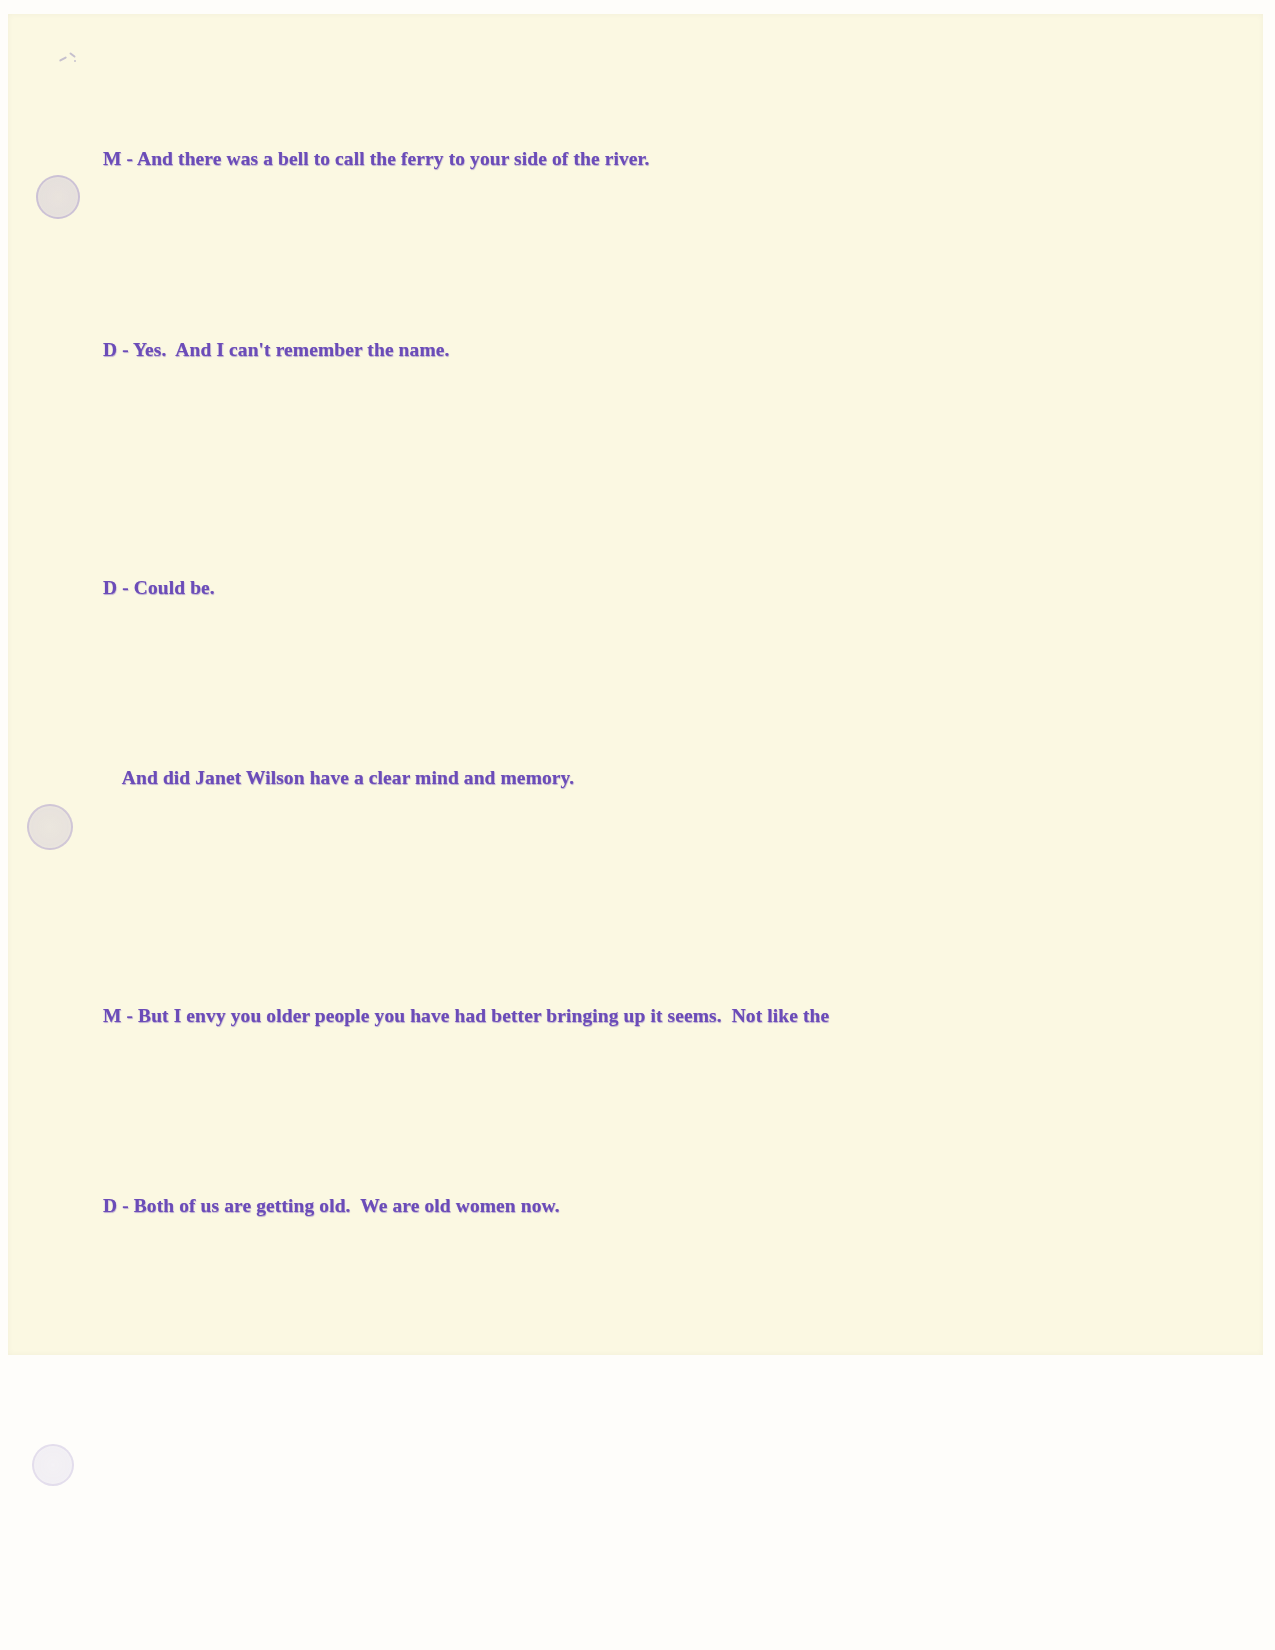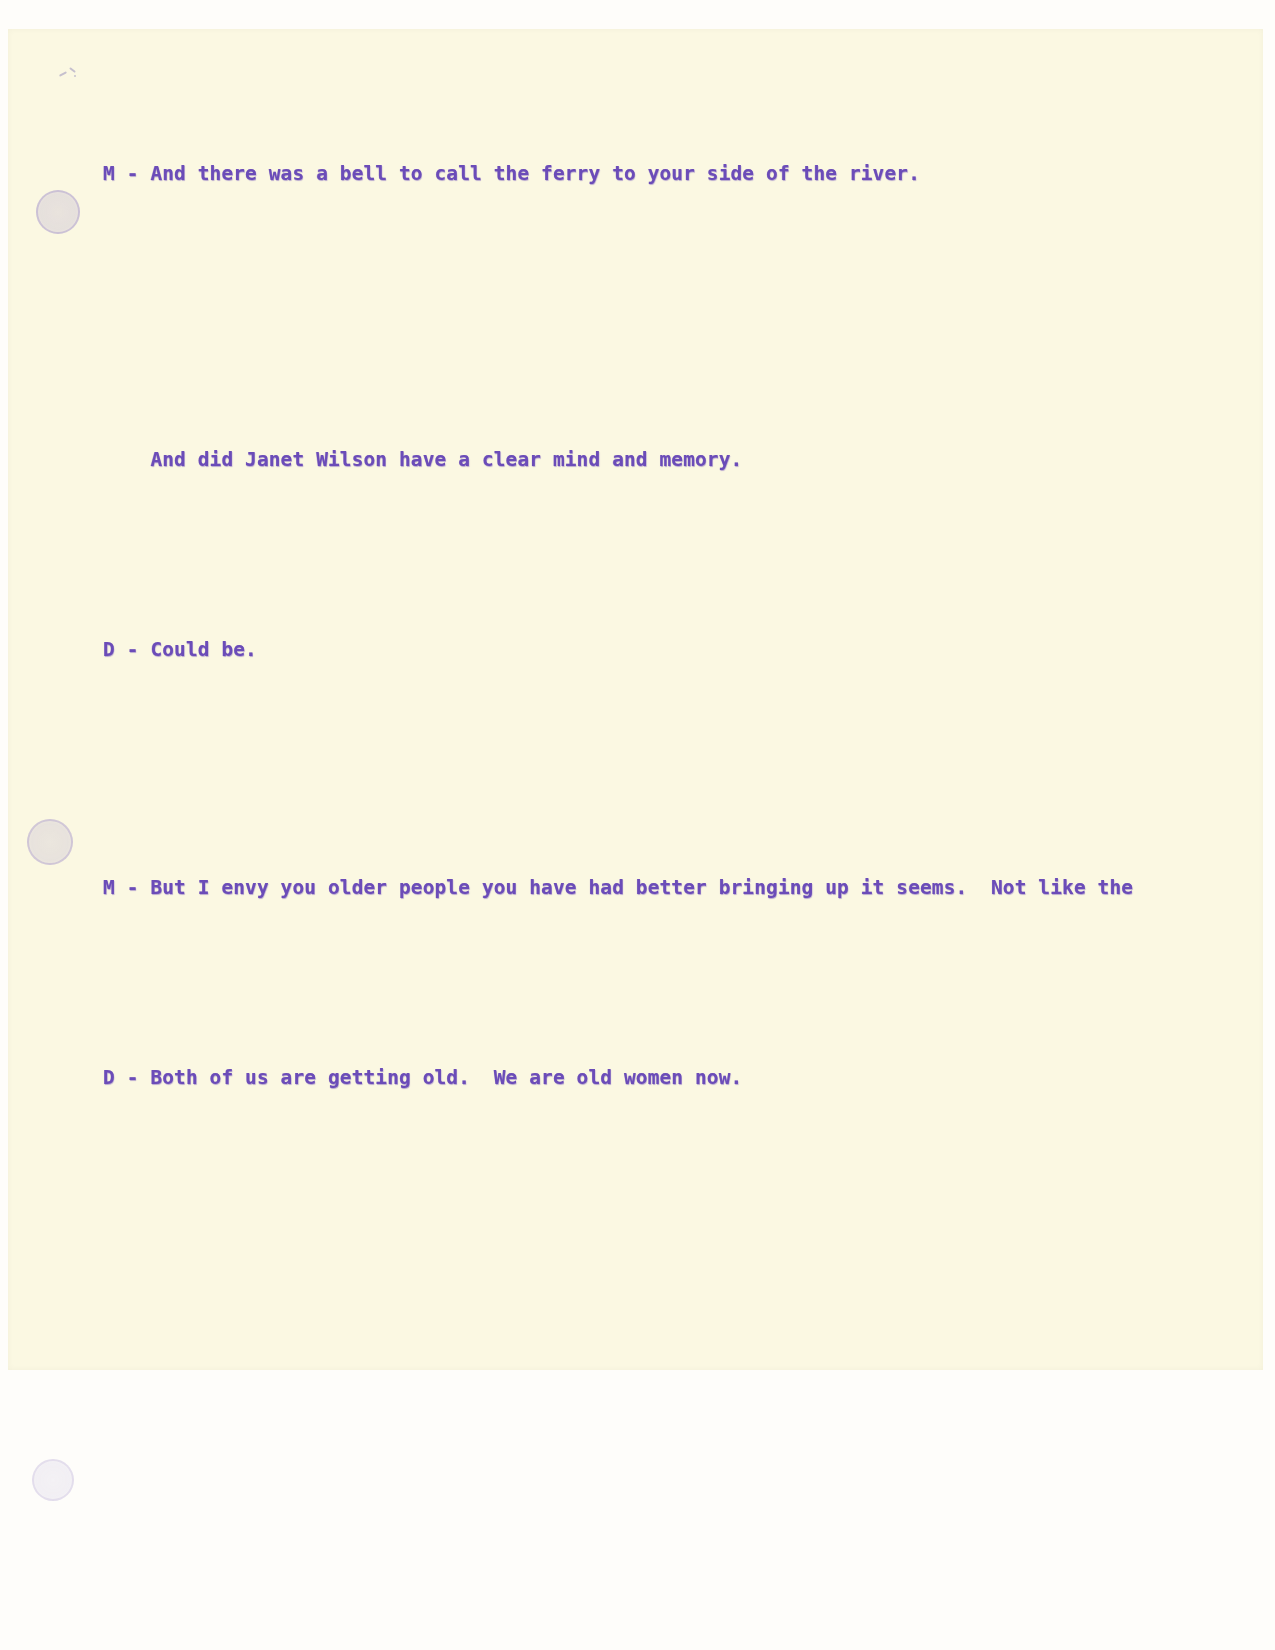--- a/index.html
+++ b/index.html
@@ -10,25 +10,26 @@
     width: 1275px;
     height: 1650px;
     position: relative;
     background: #fefdfa;
     overflow: hidden;
     font-family: "DejaVu Sans Mono", monospace;
   }
   .paper {
     position: absolute;
     left: 8px;
-    top: 29px;
+    top: 14px;
     width: 1255px;
     height: 1341px;
     background: var(--paper, #fbf8e2);
     box-shadow: 0 0 6px rgba(0,0,0,0.04) inset;
+    font-family: Liberation Serif, serif;
   }
   
   .hole {
     position: absolute;
     border-radius: 50%;
     border: 2px solid rgba(154, 138, 200, 0.38);
     background: radial-gradient(circle,
       rgba(168, 155, 205, 0.22) 0%,
       rgba(168, 155, 205, 0.26) 62%,
       rgba(190, 178, 225, 0.10) 100%);
@@ -79,25 +80,26 @@
   <div class="hole hole-2"></div>
   <div class="hole hole-3"></div>
   <div class="pencil">
       <i></i>
       <i></i>
       <i></i>
     </div>
   <div class="transcript" id="transcript">
   <div class="line"><span>M</span><span> - </span><span>And there was a bell to call the ferry to your side of the river.</span></div>
 
+  <div class="line"><span>D</span><span> - </span><span>Yes.  And I can't remember the name.</span></div>
 
 
+  <div class="line"><span>D</span><span> - </span><span>Could be.</span></div>
+
   <div class="line"><span> </span><span>   </span><span>And did Janet Wilson have a clear mind and memory.</span></div>
-
-  <div class="line"><span>D</span><span> - </span><span>Could be.</span></div>
 
 
   <div class="line"><span>M</span><span> - </span><span>But I envy you older people you have had better bringing up it seems.  Not like the</span></div>
 
   <div class="line"><span>D</span><span> - </span><span>Both of us are getting old.  We are old women now.</span></div>
 
   
 
   
 

